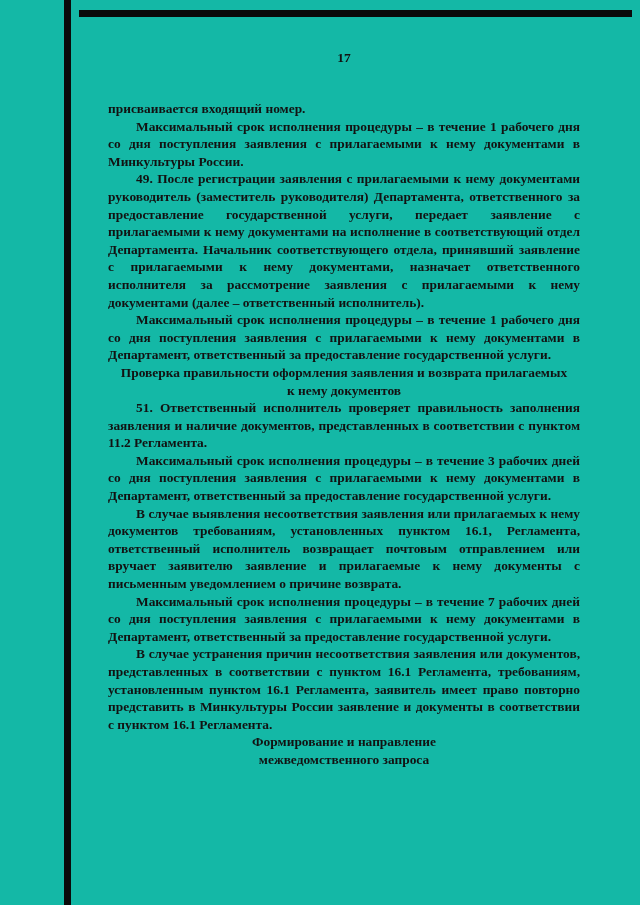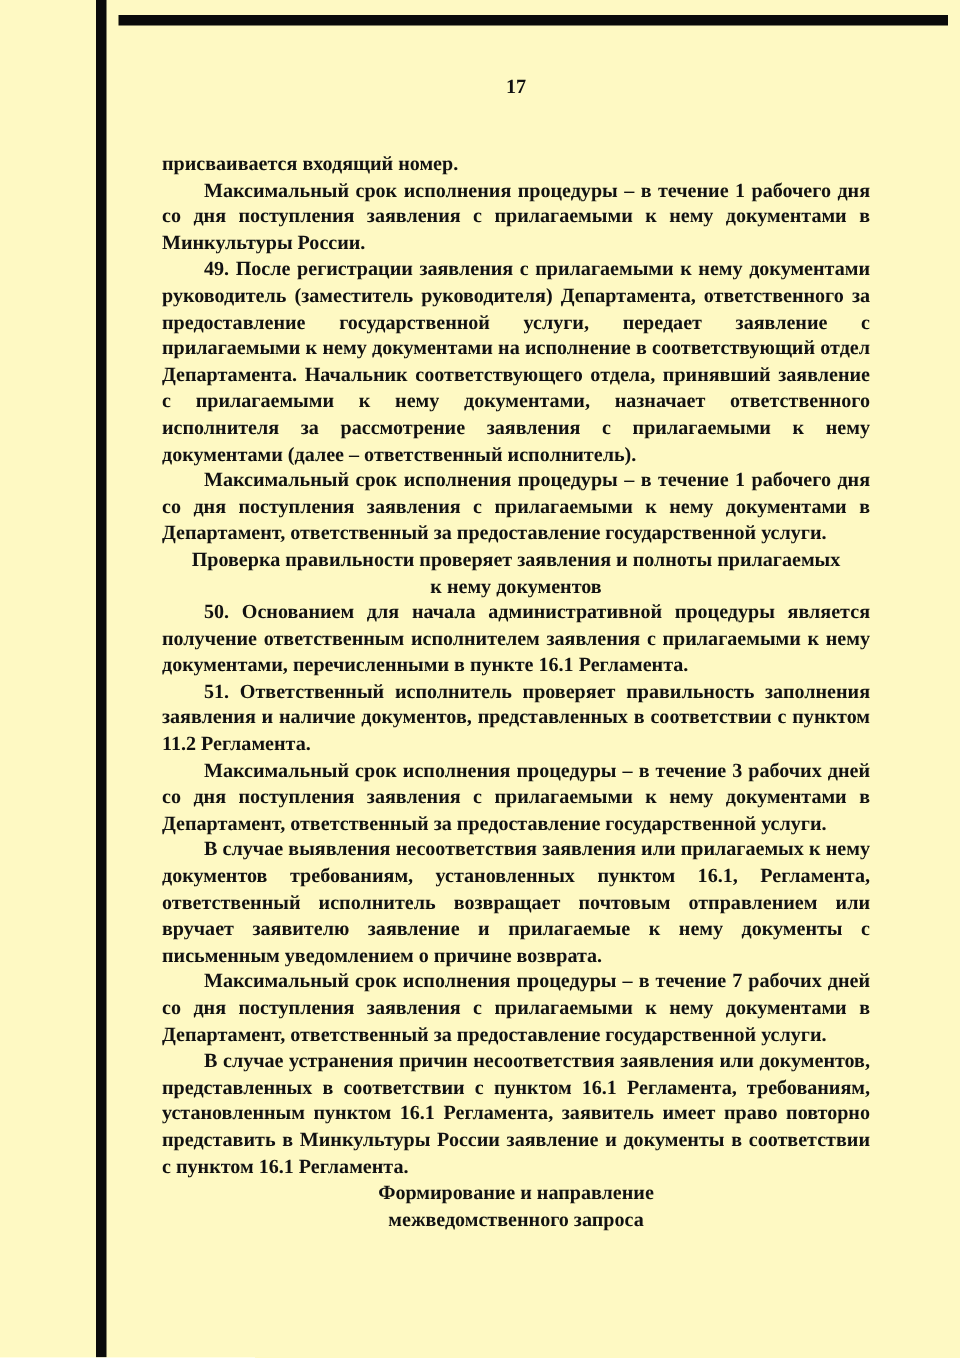--- a/index.html
+++ b/index.html
@@ -1,20 +1,20 @@
 <!DOCTYPE html>
 <html><head>
 <meta charset="utf-8">
 <style>
   html, body { margin: 0; padding: 0; background: #ffffff; }
   .page {
     position: relative;
     width: 640px;
     height: 905px;
-    background: #fef9c3;
+    background: #14b8a6;
     font-family: "Liberation Serif", serif;
     color: #121212;
     overflow: hidden;
   }
   .scan-border-left {
     position: absolute;
     left: 64px;
     top: 0;
     width: 7px;
     height: 905px;
@@ -64,23 +64,22 @@
   <div class="scan-border-left"></div>
   <div class="scan-border-top"></div>
 
   <div class="page-number">17</div>
 
   <div class="doc-body">
     <p class="noindent">присваивается входящий номер.</p>
     <p>Максимальный срок исполнения процедуры – в течение 1 рабочего дня со дня поступления заявления с прилагаемыми к нему документами в Минкультуры России.</p>
     <p>49. После регистрации заявления с прилагаемыми к нему документами руководитель (заместитель руководителя) Департамента, ответственного за предоставление государственной услуги, передает заявление с прилагаемыми к нему документами на исполнение в соответствующий отдел Департамента. Начальник соответствующего отдела, принявший заявление с прилагаемыми к нему документами, назначает ответственного исполнителя за рассмотрение заявления с прилагаемыми к нему документами (далее – ответственный исполнитель).</p>
     <p>Максимальный срок исполнения процедуры – в течение 1 рабочего дня со дня поступления заявления с прилагаемыми к нему документами в Департамент, ответственный за предоставление государственной услуги.</p>
-    <p class="doc-heading">Проверка правильности проверяет заявления и полноты прилагаемых
+    <p class="doc-heading">Проверка правильности оформления заявления и возврата прилагаемых
 к нему документов</p>
-    <p>50. Основанием для начала административной процедуры является получение ответственным исполнителем заявления с прилагаемыми к нему документами, перечисленными в пункте 16.1 Регламента.</p>
     <p>51. Ответственный исполнитель проверяет правильность заполнения заявления и наличие документов, представленных в соответствии с пунктом 11.2 Регламента.</p>
     <p>Максимальный срок исполнения процедуры – в течение 3 рабочих дней со дня поступления заявления с прилагаемыми к нему документами в Департамент, ответственный за предоставление государственной услуги.</p>
     <p>В случае выявления несоответствия заявления или прилагаемых к нему документов требованиям, установленных пунктом 16.1, Регламента, ответственный исполнитель возвращает почтовым отправлением или вручает заявителю заявление и прилагаемые к нему документы с письменным уведомлением о причине возврата.</p>
     <p>Максимальный срок исполнения процедуры – в течение 7 рабочих дней со дня поступления заявления с прилагаемыми к нему документами в Департамент, ответственный за предоставление государственной услуги.</p>
     <p>В случае устранения причин несоответствия заявления или документов, представленных в соответствии с пунктом 16.1 Регламента, требованиям, установленным пунктом 16.1 Регламента, заявитель имеет право повторно представить в Минкультуры России заявление и документы в соответствии с пунктом 16.1 Регламента.</p>
     <p class="doc-heading">Формирование и направление
 межведомственного запроса</p>
   </div>
 </div>
 

